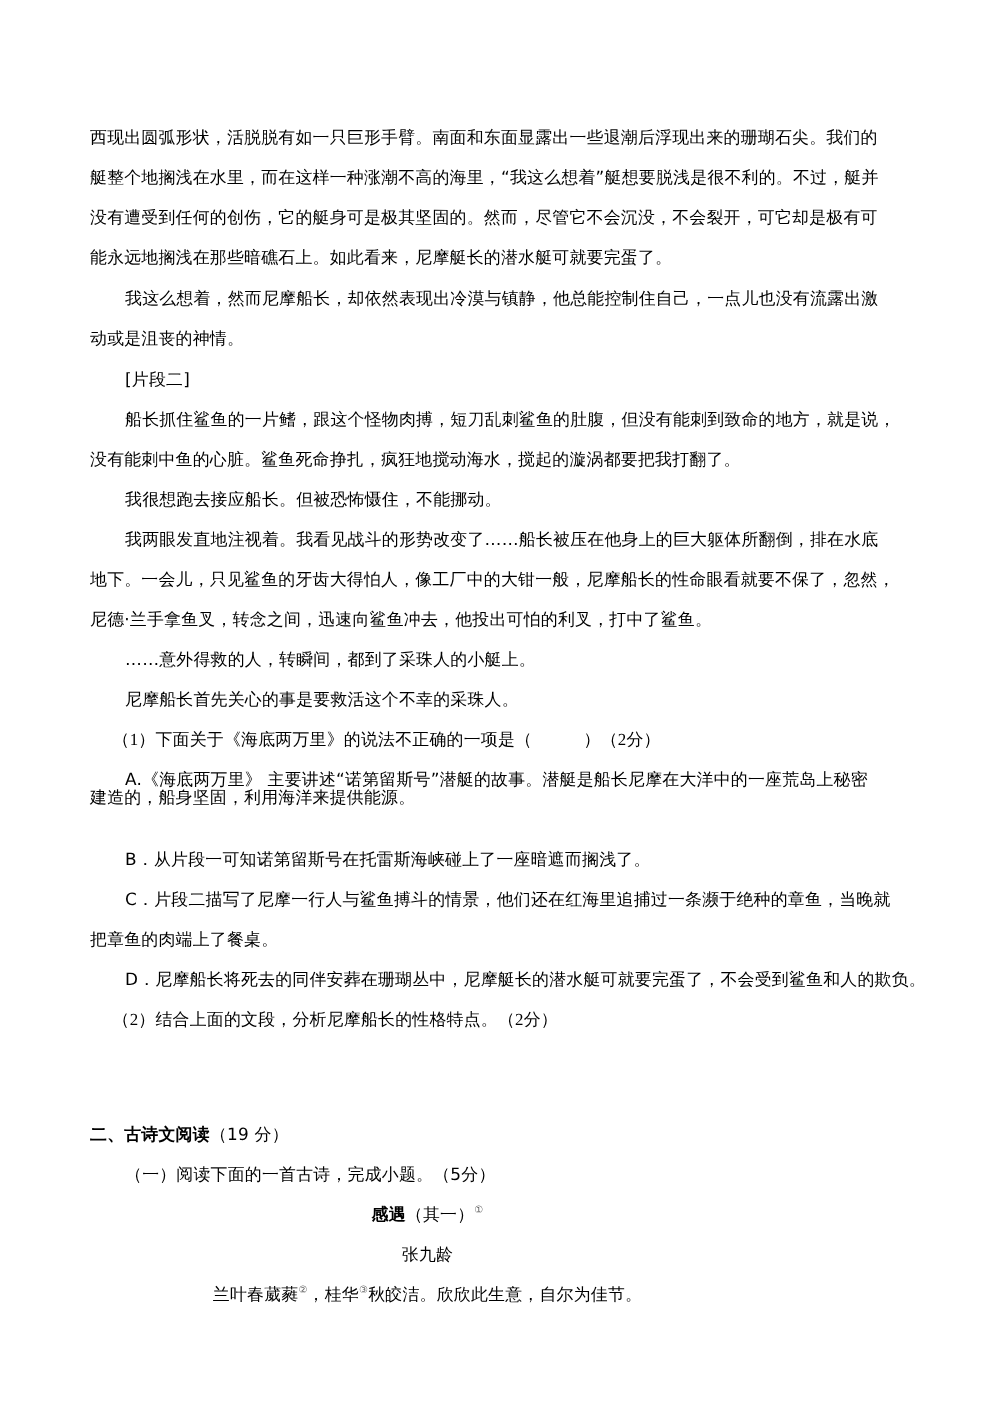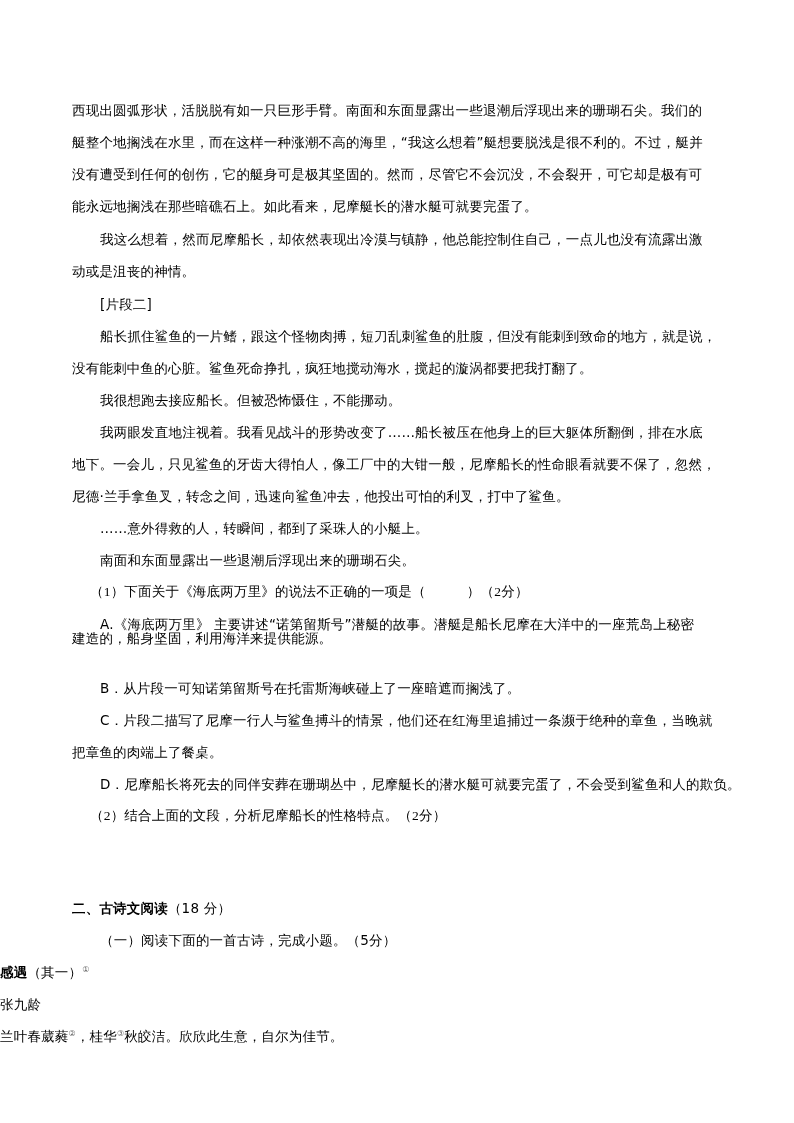--- a/index.html
+++ b/index.html
@@ -11,21 +11,21 @@
     .line {
       position: absolute;
       font-size: 13.5px;
       line-height: 20px;
       white-space: nowrap;
       letter-spacing: 0.2px;
     }
     .l0 { left: 72px; }
     .l1 { left: 100px; }
     .l2 { left: 90px; font-family: Liberation Serif, serif; }
-    .center { left: 0; width: 684px; text-align: left; }
+    .center { left: 0; width: 684px; text-align: center; }
     .bold { font-weight: bold; }
     sup.note { font-size: 8px; color: #666; vertical-align: super; line-height: 0; }
     .heading-bold { font-weight: bold; font-size: 13.5px; margin-top: 20px; }
   </style>
 </head>
 <body>
 
 <div>
 
   <div class="line l0" style="top:100px">西现出圆弧形状，活脱脱有如一只巨形手臂。南面和东面显露出一些退潮后浮现出来的珊瑚石尖。我们的</div>
@@ -41,33 +41,33 @@
   <div class="line l1" style="top:326px">船长抓住鲨鱼的一片鳍，跟这个怪物肉搏，短刀乱刺鲨鱼的肚腹，但没有能刺到致命的地方，就是说，</div>
   <div class="line l0" style="top:358px">没有能刺中鱼的心脏。鲨鱼死命挣扎，疯狂地搅动海水，搅起的漩涡都要把我打翻了。</div>
 
   <div class="line l1" style="top:390px">我很想跑去接应船长。但被恐怖慑住，不能挪动。</div>
 
   <div class="line l1" style="top:422px">我两眼发直地注视着。我看见战斗的形势改变了……船长被压在他身上的巨大躯体所翻倒，排在水底</div>
   <div class="line l0" style="top:454px">地下。一会儿，只见鲨鱼的牙齿大得怕人，像工厂中的大钳一般，尼摩船长的性命眼看就要不保了，忽然，</div>
   <div class="line l0" style="top:486px">尼德·兰手拿鱼叉，转念之间，迅速向鲨鱼冲去，他投出可怕的利叉，打中了鲨鱼。</div>
 
   <div class="line l1" style="top:518px">……意外得救的人，转瞬间，都到了采珠人的小艇上。</div>
-  <div class="line l1" style="top:550px">南面和东面显露出一些退潮后浮现出来的珊瑚石尖。</div>
+  <div class="line l1" style="top:550px">尼摩船长首先关心的事是要救活这个不幸的采珠人。</div>
 
   <div class="line l2" style="top:582px">（1）下面关于《海底两万里》的说法不正确的一项是（　　　）（2分）</div>
   <div class="line l1" style="top:614px">A.《海底两万里》 主要讲述“诺第留斯号”潜艇的故事。潜艇是船长尼摩在大洋中的一座荒岛上秘密</div>
   <div class="line l0" style="top:628px">建造的，船身坚固，利用海洋来提供能源。</div>
   <div class="line l1" style="top:678px">B．从片段一可知诺第留斯号在托雷斯海峡碰上了一座暗遮而搁浅了。</div>
   <div class="line l1" style="top:710px">C．片段二描写了尼摩一行人与鲨鱼搏斗的情景，他们还在红海里追捕过一条濒于绝种的章鱼，当晚就</div>
   <div class="line l0" style="top:742px">把章鱼的肉端上了餐桌。</div>
   <div class="line l1" style="top:774px">D．尼摩船长将死去的同伴安葬在珊瑚丛中，尼摩艇长的潜水艇可就要完蛋了，不会受到鲨鱼和人的欺负。</div>
   <div class="line l2" style="top:806px">（2）结合上面的文段，分析尼摩船长的性格特点。（2分）</div>
 
   <div class="line l0" style="top:898px">
-    <span class="heading-bold">二、古诗文阅读</span><span>（18 分）</span>
+    <span class="heading-bold">二、古诗文阅读</span><span>（19 分）</span>
   </div>
   <div class="line l1" style="top:930px">（一）阅读下面的一首古诗，完成小题。（5分）</div>
 
   <div class="line center" style="top:962px">
     <span class="bold">感遇</span><span>（其一）</span><sup class="note">①</sup>
   </div>
   <div class="line center" style="top:994px">张九龄</div>
   <div class="line center" style="top:1026px">
     <span>兰叶春葳蕤</span><sup class="note">②</sup><span>，桂华</span><sup class="note">③</sup><span>秋皎洁。欣欣此生意，自尔为佳节。</span>
   </div>

